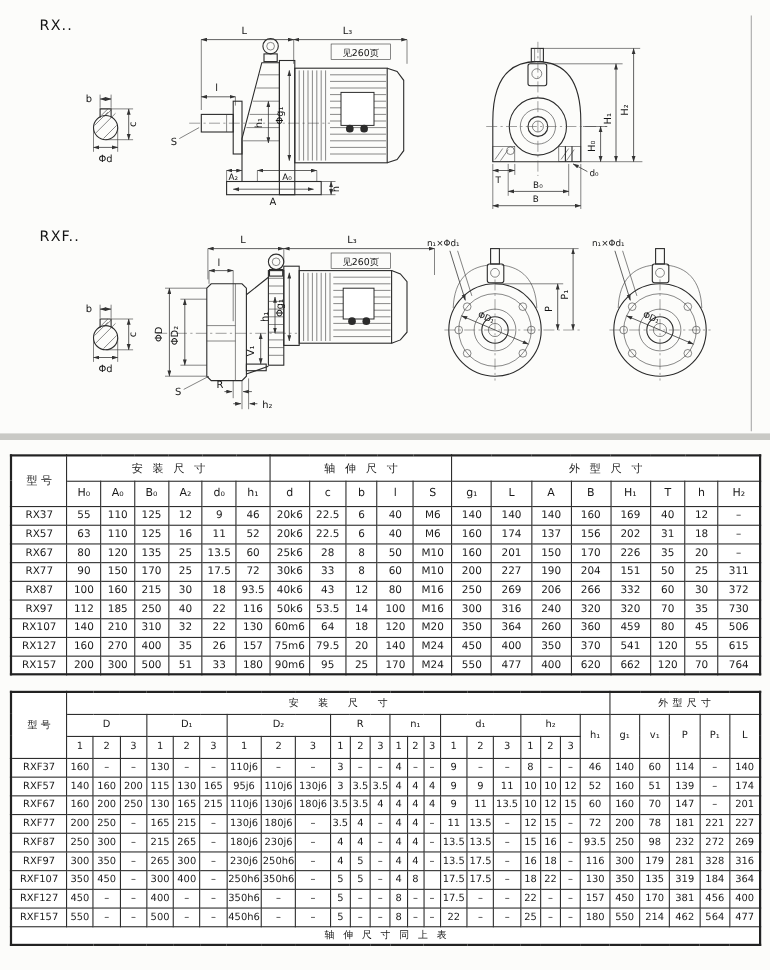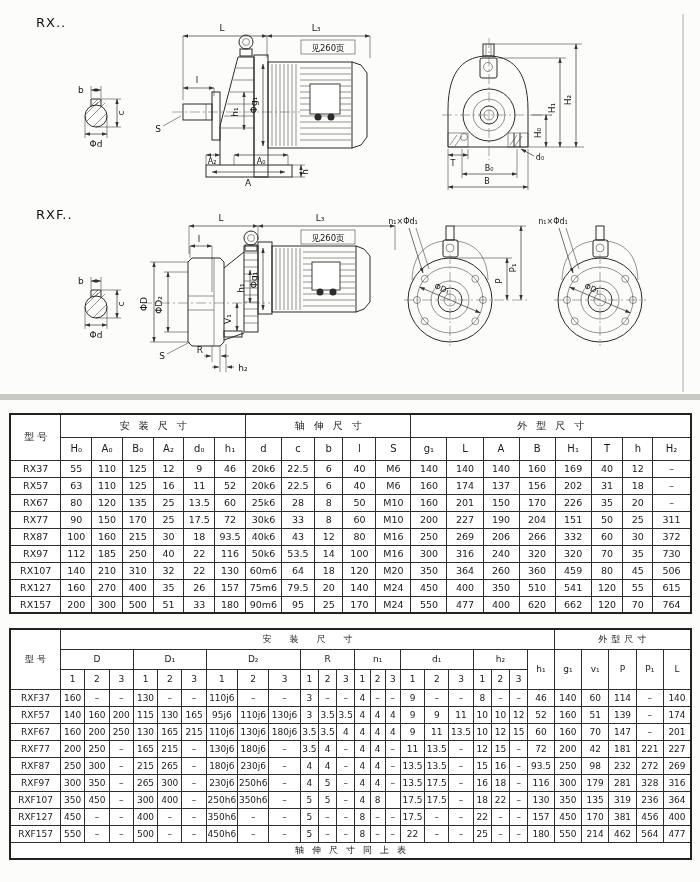--- a/index.html
+++ b/index.html
@@ -490,21 +490,21 @@
           <td>26</td>
           <td>157</td>
           <td>75m6</td>
           <td>79.5</td>
           <td>20</td>
           <td>140</td>
           <td>M24</td>
           <td>450</td>
           <td>400</td>
           <td>350</td>
-          <td>510</td>
+          <td>370</td>
           <td>541</td>
           <td>120</td>
           <td>55</td>
           <td>615</td>
         </tr>
         <tr>
           <td>RX157</td>
           <td>200</td>
           <td>300</td>
           <td>500</td>
@@ -713,21 +713,21 @@
           <td>4</td>
           <td>–</td>
           <td>11</td>
           <td>13.5</td>
           <td>–</td>
           <td>12</td>
           <td>15</td>
           <td>–</td>
           <td>72</td>
           <td>200</td>
-          <td>42</td>
+          <td>78</td>
           <td>181</td>
           <td>221</td>
           <td>227</td>
         </tr>
         <tr>
           <td>RXF87</td>
           <td>250</td>
           <td>300</td>
           <td>–</td>
           <td>215</td>
@@ -805,21 +805,21 @@
           <td>17.5</td>
           <td>17.5</td>
           <td>–</td>
           <td>18</td>
           <td>22</td>
           <td>–</td>
           <td>130</td>
           <td>350</td>
           <td>135</td>
           <td>319</td>
-          <td>236</td>
+          <td>184</td>
           <td>364</td>
         </tr>
         <tr>
           <td>RXF127</td>
           <td>450</td>
           <td>–</td>
           <td>–</td>
           <td>400</td>
           <td>–</td>
           <td>–</td>

